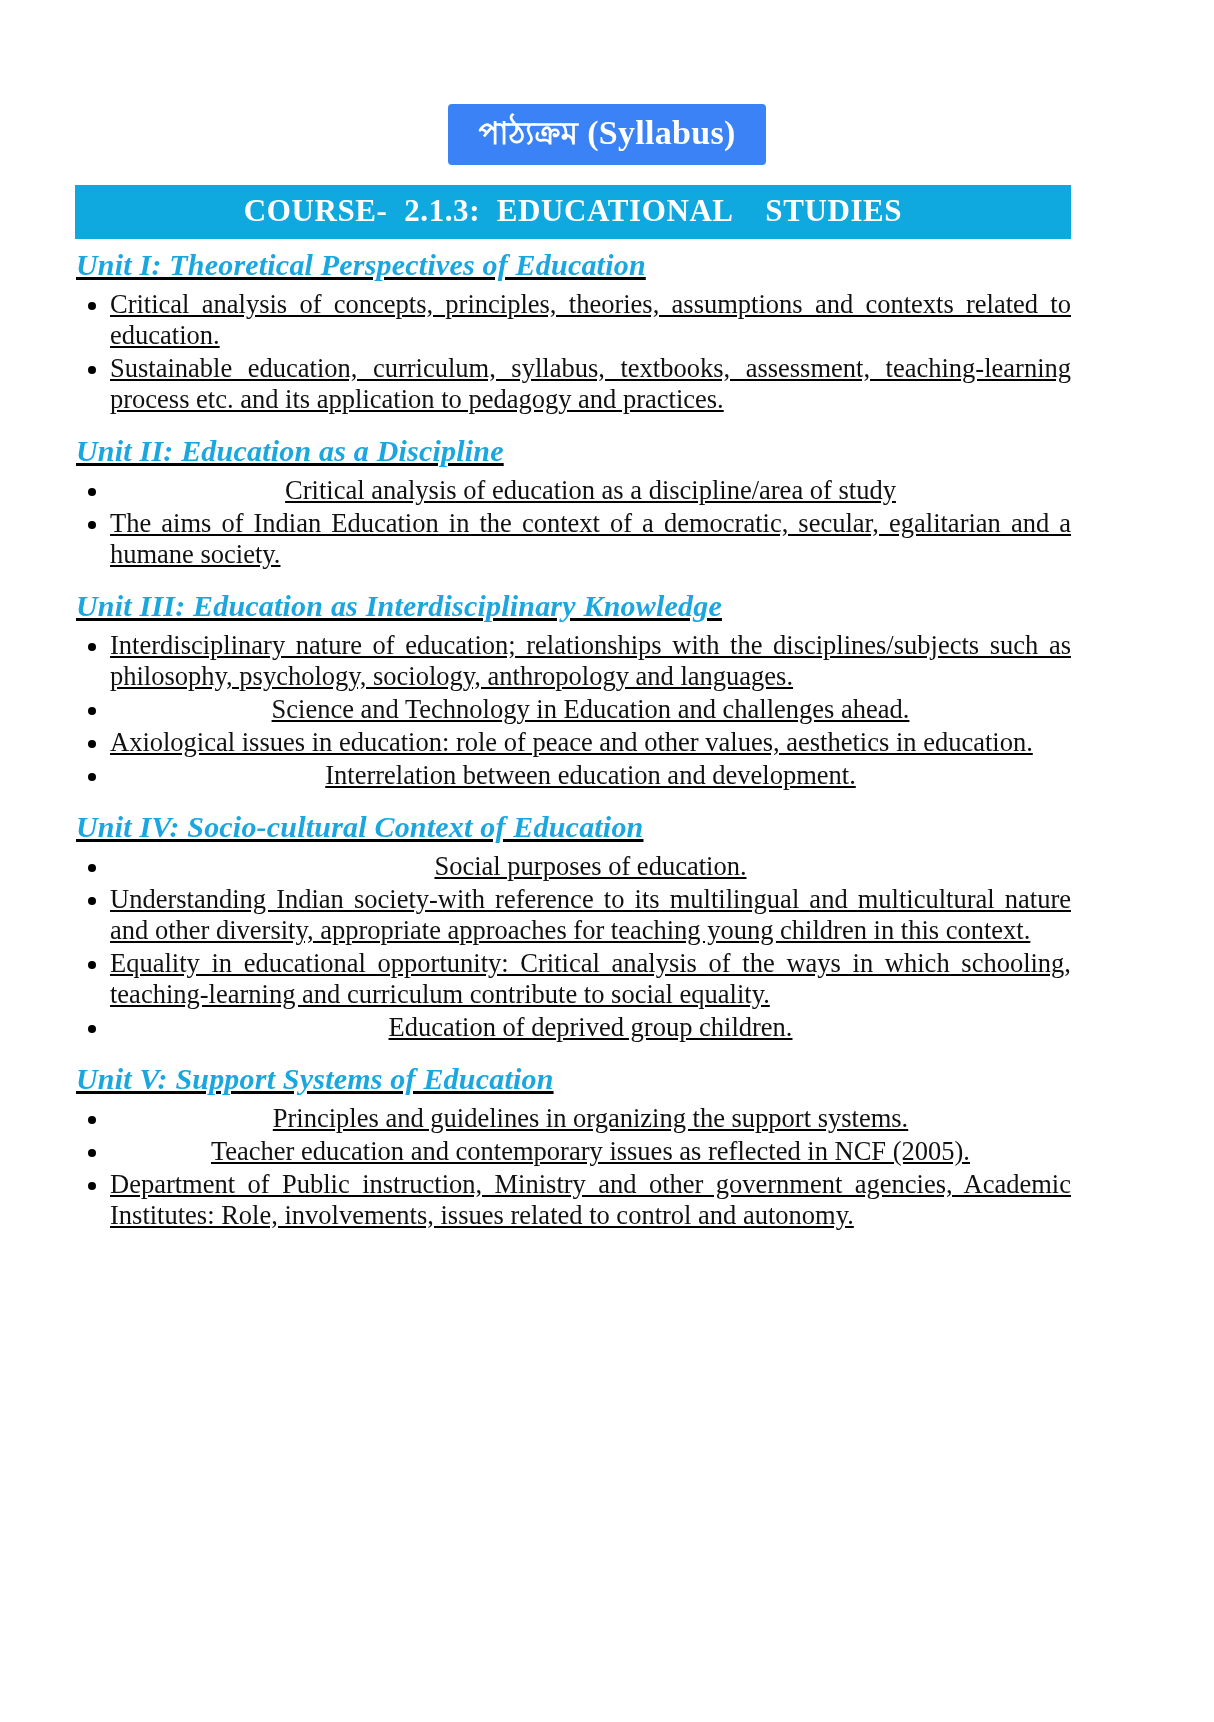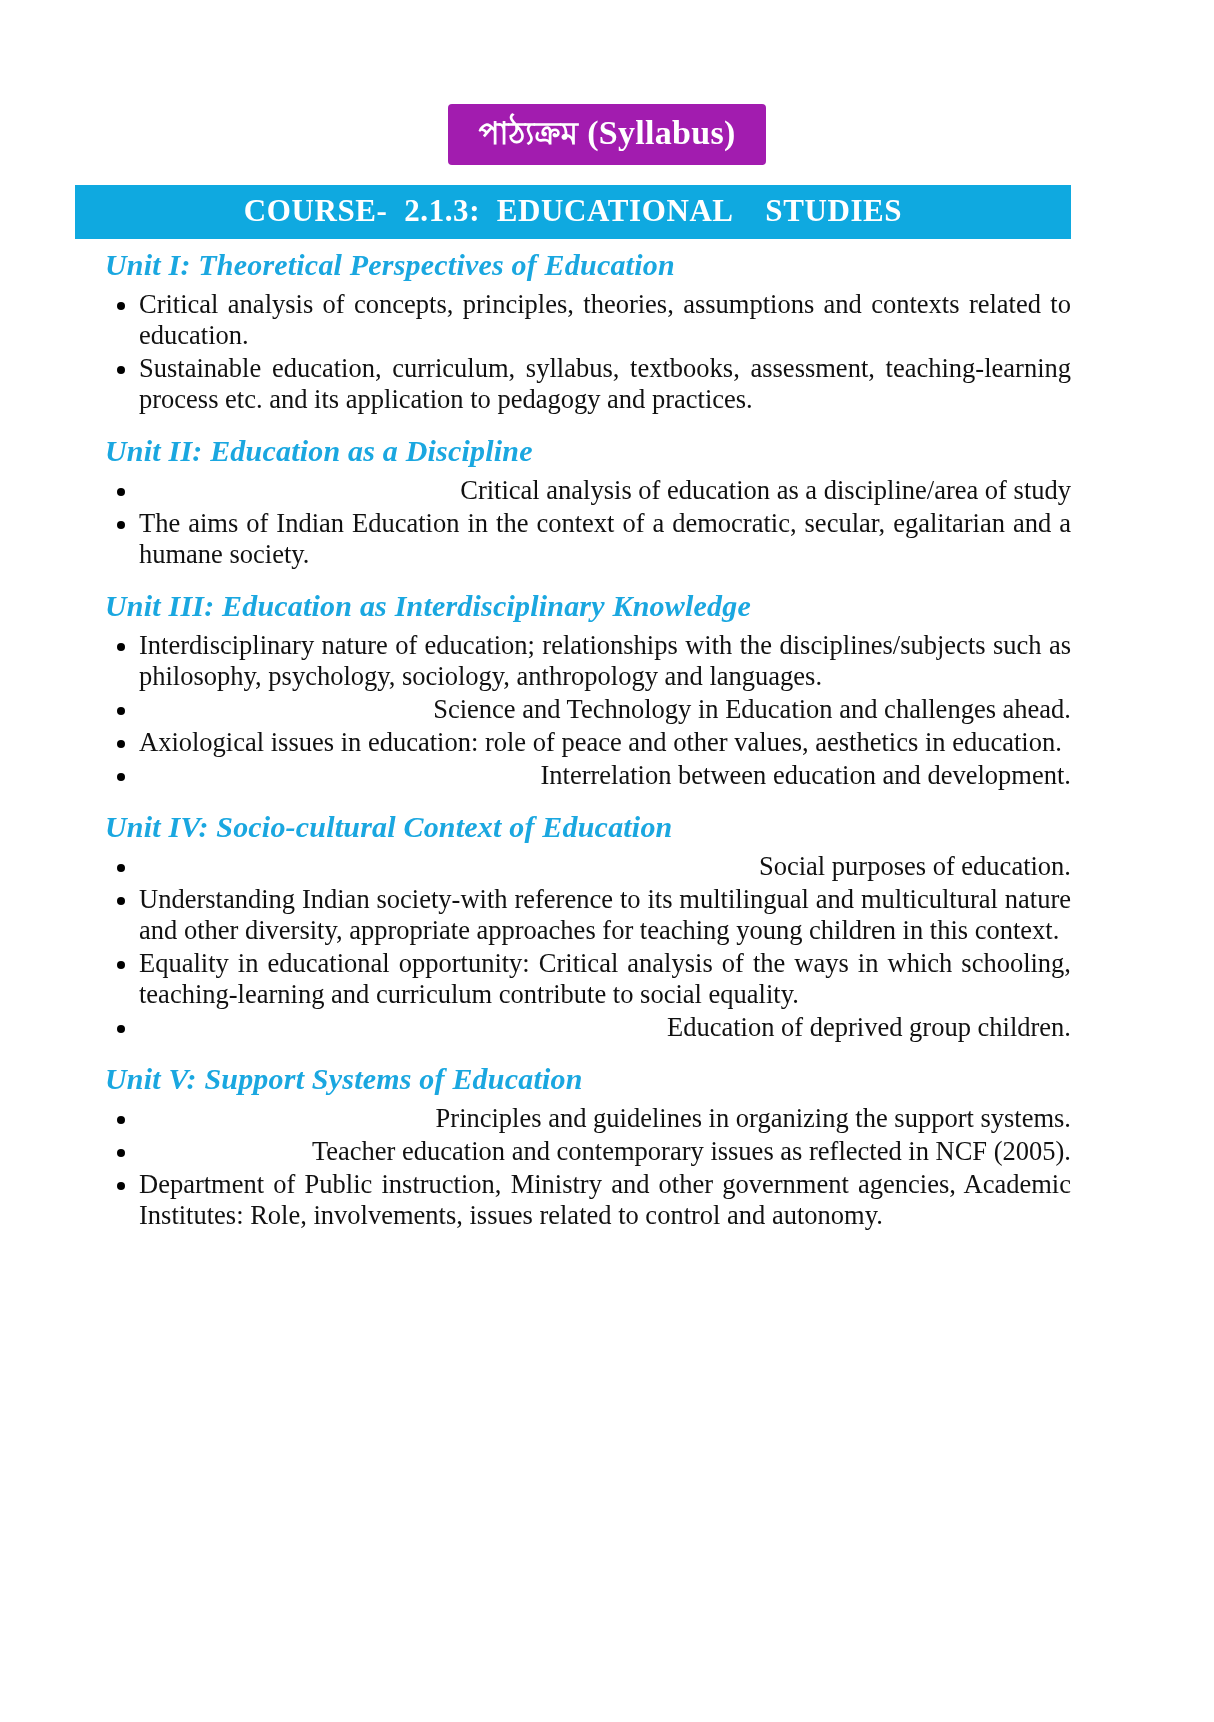--- a/index.html
+++ b/index.html
@@ -25,21 +25,21 @@
   }
 
   
   .title-wrap {
     width: 100%;
     text-align: center;
     padding-top: 104px;
   }
   .title-badge {
     display: inline-block;
-    background: #a21caf;
+    background: #3b82f6;
     color: #ffffff;
     border-radius: 4px;
     padding: 9px 30px 13px 30px;
     font-family: "Liberation Serif", "DejaVu Serif", serif;
     font-weight: bold;
     font-size: 34px;
     line-height: 1.15;
     letter-spacing: 0.3px;
     white-space: nowrap;
   }
@@ -58,21 +58,22 @@
     font-weight: bold;
     font-size: 31px;
     letter-spacing: 0.6px;
     padding: 8px 0 10px 0;
     font-family: "Liberation Serif", "DejaVu Serif", serif;
     white-space: pre;
   }
 
   
   .content {
-    margin: 0 143px 0 97px;
+    margin: 0 143px 0 68px;
+    text-decoration: underline;
   }
 
   .unit-heading {
     color: #1aa7e0;
     font-weight: bold;
     font-style: italic;
     font-size: 30px;
     line-height: 1.2;
     margin: 18px 0 6px 8px;
     letter-spacing: 0.2px;
@@ -102,21 +103,21 @@
     top: 13px;
     width: 8px;
     height: 8px;
     border-radius: 50%;
     background: #000000;
   }
   ul.bullets li .txt {
     display: block;
   }
   
-  ul.bullets li.short .txt { text-align: right; }
+  ul.bullets li.short .txt { text-align: center; }
 </style>
 </head>
 <body>
 
 <div class="page">
 
   <div class="title-wrap">
     <div class="title-badge">
       <span class="bn">পাঠ্যক্রম</span>
       <span>(Syllabus)</span>

